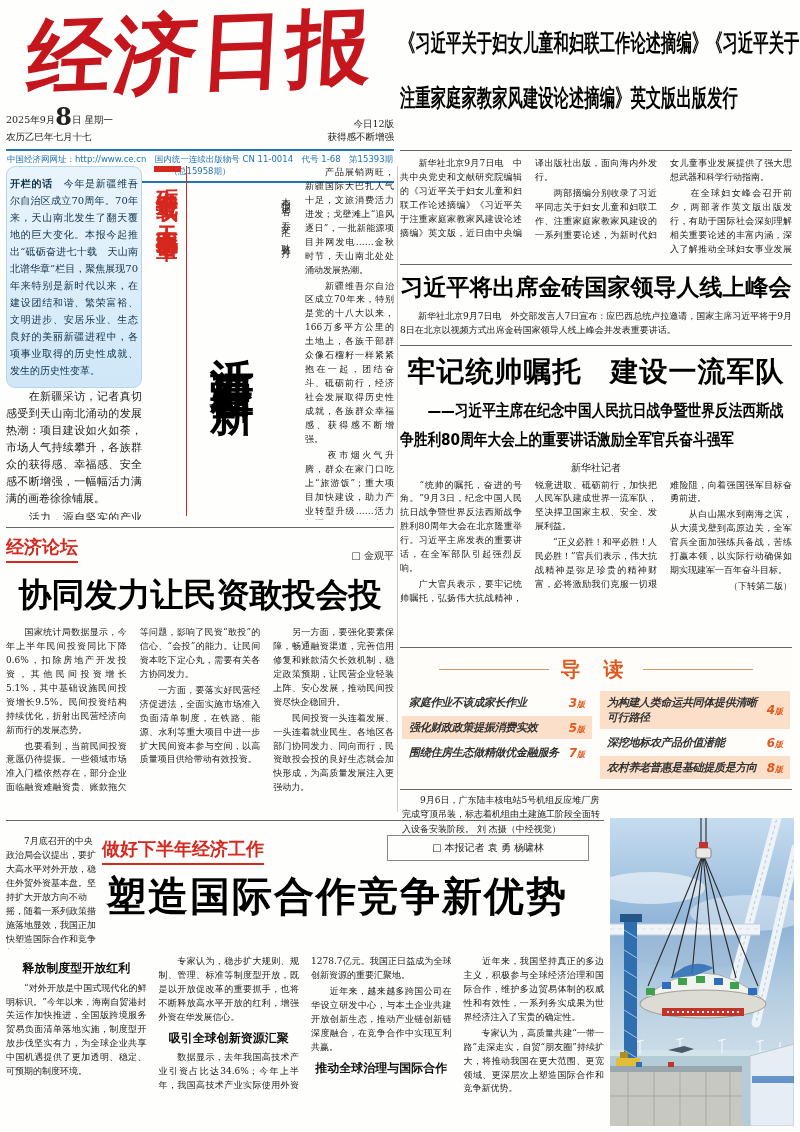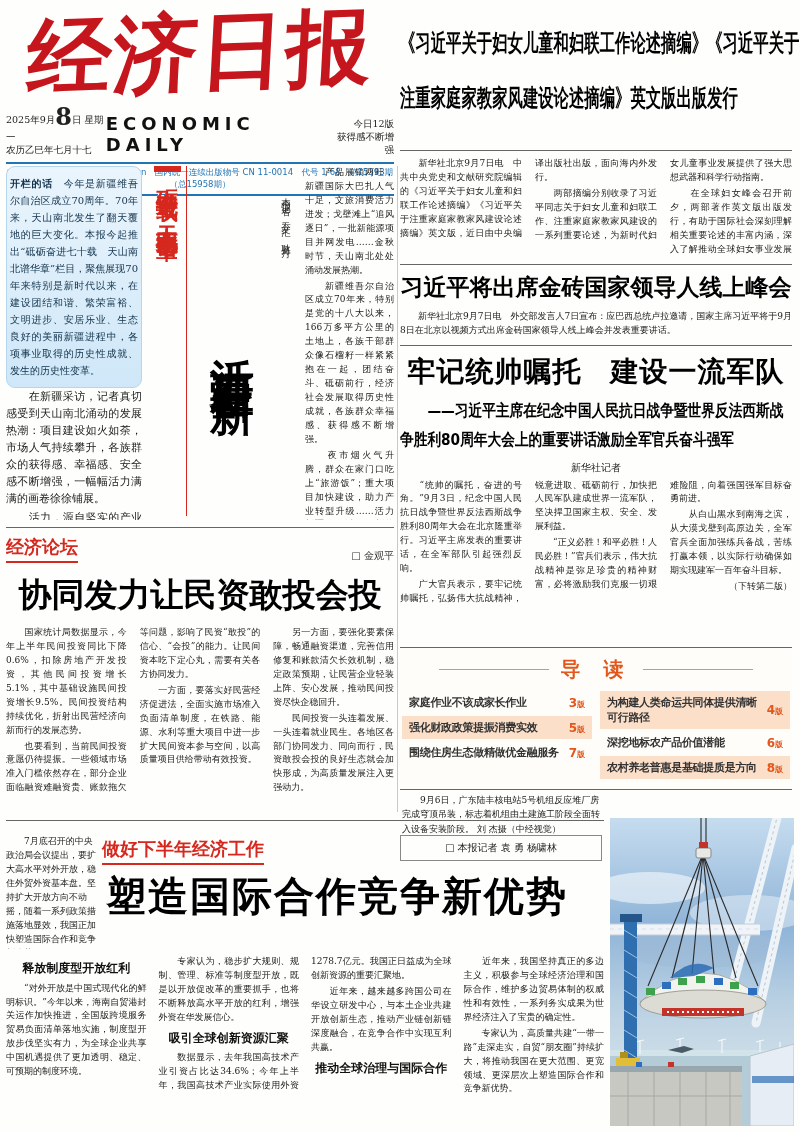--- a/index.html
+++ b/index.html
@@ -44,21 +44,21 @@
   .army-body{height:196px;}
   .turn{text-align:right;}
 
   
   .daodu{position:absolute;bottom:0;left:0;right:0;border-top:1px solid #666;border-bottom:1px solid #666;
          padding:6px 0 8px;background:#fffdf9;}
   .daodu-title-row{display:flex;align-items:center;justify-content:center;gap:12px;margin:2px 0 6px;}
   .daodu-line{width:110px;height:1px;background:#cf9a6a;}
   .daodu-title{font-family:"DejaVu Sans","Liberation Sans",sans-serif;font-weight:900;font-size:20px;
                letter-spacing:8px;color:#e2571c;}
-  .daodu-grid{display:grid;grid-template-columns:1fr 1fr;column-gap:8px;padding:0 2px;}
+  .daodu-grid{display:grid;grid-template-columns:1fr 1fr;column-gap:8px;padding:0 2px;font-style:italic;}
   .daodu-item{display:flex;justify-content:space-between;align-items:center;padding:4px 7px;margin:2px 0;
               font-family:"DejaVu Sans","Liberation Sans",sans-serif;}
   .daodu-item.hl{background:#fbdfc9;}
   .daodu-label{font-weight:bold;font-size:11px;letter-spacing:-0.3px;color:#333;}
   .daodu-page{color:#e2571c;font-weight:bold;font-size:12px;white-space:nowrap;}
   .daodu-page .suffix{font-size:8px;}
 
   
   .left-col{position:absolute;left:6px;top:166px;width:388px;height:646px;overflow:hidden;}
   .vdiv{position:absolute;left:397px;top:166px;height:646px;border-left:1px solid #c9c9c9;}
@@ -91,21 +91,21 @@
 
   
   .photo-caption{position:absolute;left:402px;top:793px;width:198px;font-size:9px;line-height:1.6;}
   .bottom-block{position:absolute;left:6px;top:820px;width:598px;height:308px;border-top:1px solid #666;
                 overflow:hidden;}
   .bottom-intro{position:absolute;left:0;top:14px;width:90px;height:114px;font-size:9px;line-height:1.55;
                 overflow:hidden;}
   .bottom-kicker{position:absolute;left:96px;top:16px;font-family:"DejaVu Sans","Liberation Sans",sans-serif;
                  color:#d6281e;font-weight:900;font-size:18px;border-bottom:2px solid #d6281e;
                  padding-bottom:2px;}
-  .bottom-byline{position:absolute;left:394px;top:14px;width:200px;border:1px solid #888;
+  .bottom-byline{position:absolute;left:381px;top:14px;width:200px;border:1px solid #888;
                  text-align:center;font-size:10px;padding:5px 0;color:#222;}
   .bottom-headline{position:absolute;left:80px;top:48px;width:502px;text-align:center;
                    font-family:Liberation Mono, monospace;font-weight:900;font-size:40px;
                    letter-spacing:2px;color:#000;}
   .bottom-body{position:absolute;left:0;top:134px;width:598px;height:170px;column-count:4;column-gap:12px;
                font-size:9px;line-height:1.55;overflow:hidden;}
   .subhead{font-family:"DejaVu Sans","Liberation Sans",sans-serif;font-weight:900;font-size:12px;
            text-align:center;margin:4px 0;color:#111;}
 
   .photo{position:absolute;left:610px;top:818px;width:184px;height:308px;overflow:hidden;}
@@ -117,21 +117,20 @@
 
   <div class="masthead">
     <div class="masthead-title">经济日报</div>
     <div class="date-row">
       <div class="date-left">
         <div>
           <span>2025年9月</span><span class="big-day">8</span><span>日 星期一</span>
         </div>
         <div>农历乙巳年七月十七</div>
       </div>
-      <div class="eng-title">ECONOMIC DAILY</div>
       <div class="date-right">
         <div>今日12版</div>
         <div>获得感不断增强</div>
       </div>
     </div>
     <div class="info-band">中国经济网网址：http://www.ce.cn　国内统一连续出版物号 CN 11-0014　代号 1-68　第15393期（总15958期）</div>
   </div>
 
   <div class="top-headline">《习近平关于妇女儿童和妇联工作论述摘编》《习近平关于注重家庭家教家风建设论述摘编》英文版出版发行</div>
 

